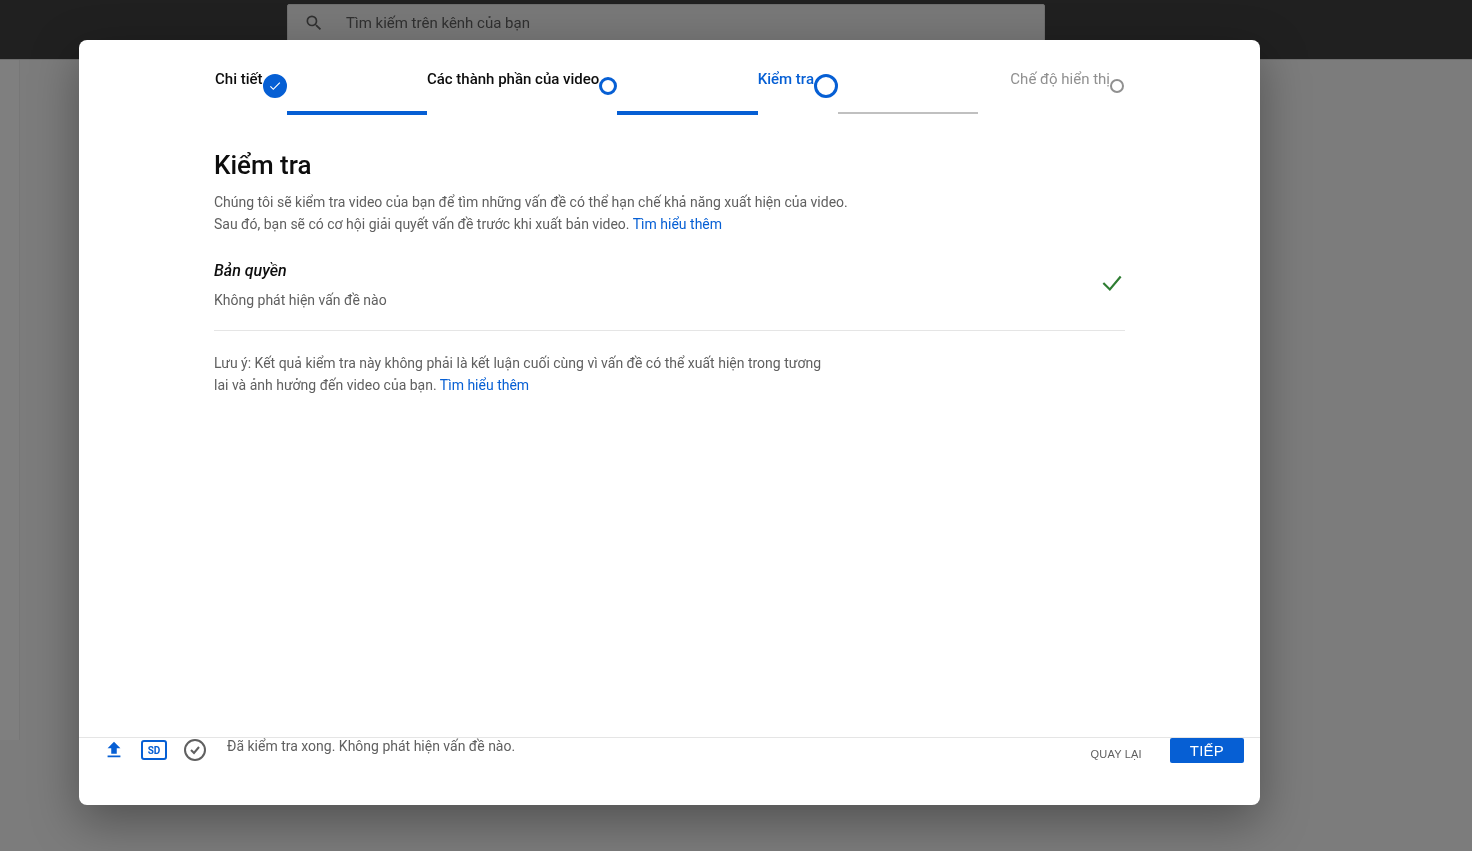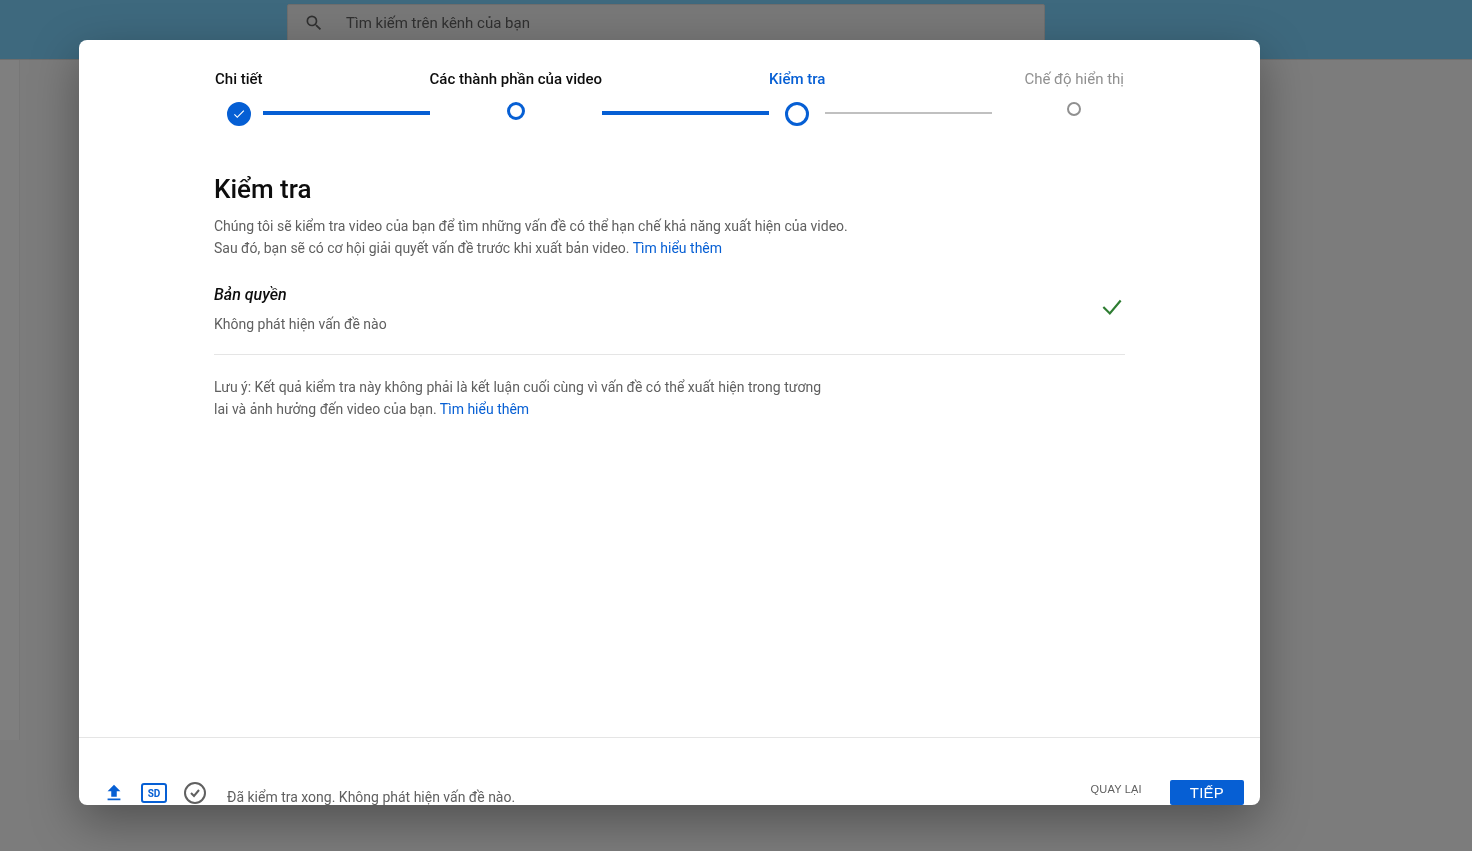--- a/index.html
+++ b/index.html
@@ -8,21 +8,21 @@
   background: #f9f9f9;
   width: 1472px;
   height: 851px;
   position: relative;
   overflow: hidden;
 }
 .bg-header {
   position: absolute;
   top: 0; left: 0; right: 0;
   height: 60px;
-  background: #7dd3fc;
+  background: #404040;
   border-bottom: 1px solid #ddd;
   display: flex;
   align-items: center;
   padding: 0 16px;
   text-align: right;
 }
 .bg-search {
   position: absolute;
   left: 287px;
   top: 4px;
@@ -93,21 +93,21 @@
 .iconbtn svg { fill: #606060; }
 .stepper {
   display: flex;
   align-items: flex-start;
   padding: 30px 136px 0;
   position: relative;
 }
 .step {
   flex: 1;
   display: flex;
-  flex-direction: column;
+  flex-direction: row;
   align-items: center;
   position: relative;
   cursor: pointer;
 }
 .step-label {
   font-size: 15px;
   color: #606060;
   margin-bottom: 14px;
   white-space: nowrap;
 }
@@ -190,21 +190,21 @@
 }
 .feedback-row {
   text-align: right;
   margin-top: 22px;
 }
 .feedback-link { font-size: 14px; }
 .footer {
   height: 68px;
   border-top: 1px solid #e5e5e5;
   display: flex;
-  align-items: flex-end;
+  align-items: flex-start;
   padding: 0 16px;
   gap: 12px;
 }
 .footer-icons { display: flex; align-items: center; gap: 16px; padding-left: 8px; }
 .sd-badge {
   width: 26px; height: 20px;
   border: 2px solid #065fd4;
   border-radius: 3px;
   color: #065fd4;
   font-size: 10px;

